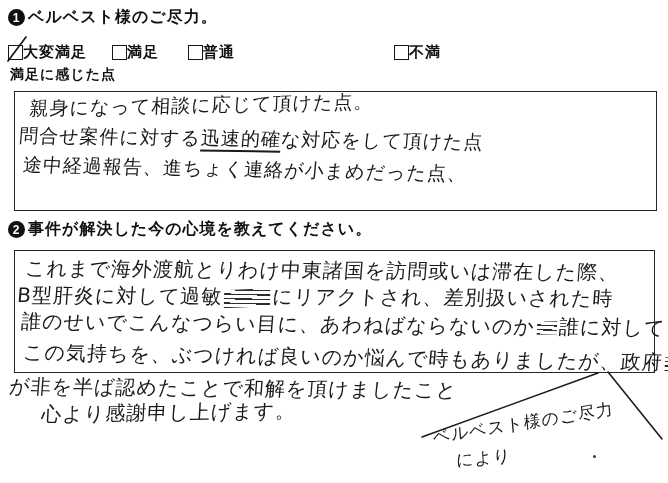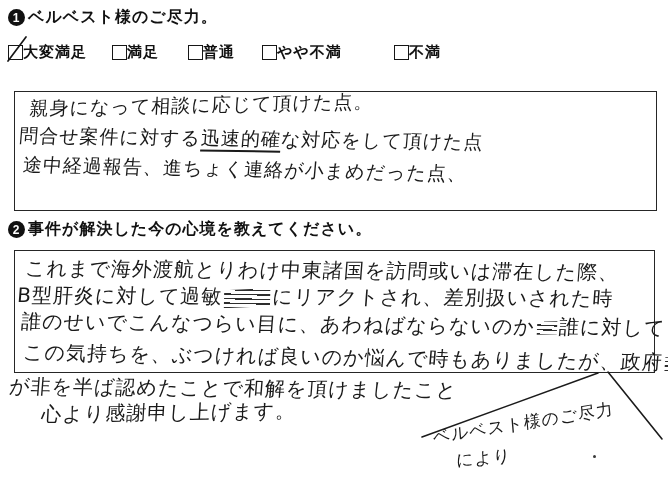--- a/index.html
+++ b/index.html
@@ -118,29 +118,26 @@
     <span>大変満足</span>
   </div>
   <div class="option" style="left:112px;">
     <span class="checkbox"></span>
     <span>満足</span>
   </div>
   <div class="option" style="left:188px;justify-content:flex-end;">
     <span class="checkbox"></span>
     <span>普通</span>
   </div>
-  <div class="option" style="left:262px;">
-    <span class="checkbox"></span>
-    <span>やや不満</span>
-  </div>
   <div class="option" style="left:362px;margin-left:32px;">
     <span class="checkbox"></span>
     <span>不満</span>
   </div>
 
+  <div class="answer-label" style="left:10px; top:66px;">満足に感じた点</div>
   <div class="answer-box" style="left:14px; top:91px; width:641px; height:118px;"></div>
 
   <div class="hw hw-sm" style="left:30px; top:99px; transform:rotate(-1.2deg) skewX(-4deg);">親身になって相談に応じて頂けた点。</div>
   <div class="hw hw-sm" style="left:20px; top:126px; transform:rotate(0.8deg) skewX(-4deg);">
     <span>問合せ案件に対する</span><span class="hw-underline">迅速的確</span><span>な対応をして頂けた点</span>
   </div>
   <div class="hw hw-sm" style="left:24px; top:155px; transform:rotate(1.2deg) skewX(-4deg);">途中経過報告、進ちょく連絡が小まめだった点、</div>
 
   <div class="q-header" style="left:8px; top:219px;">
     <span class="qnum">2</span>

